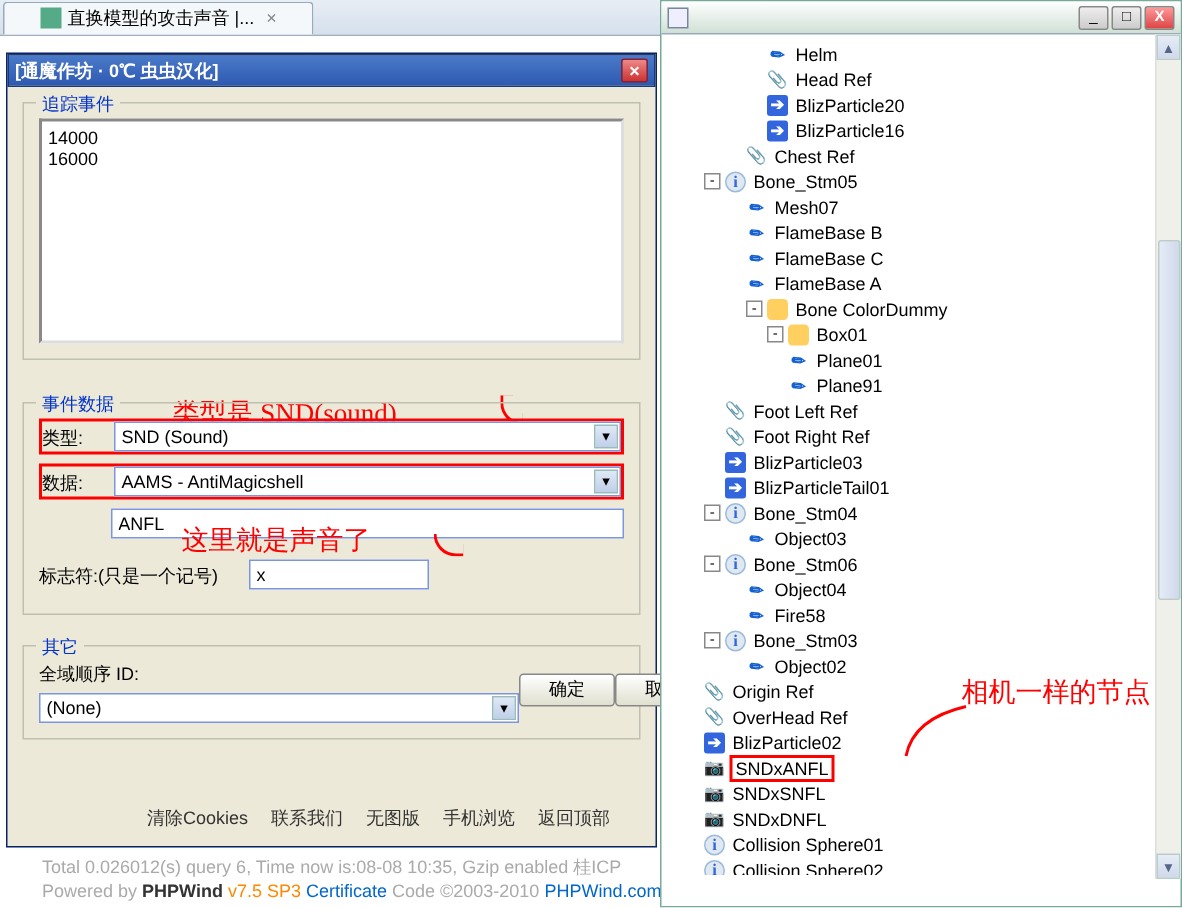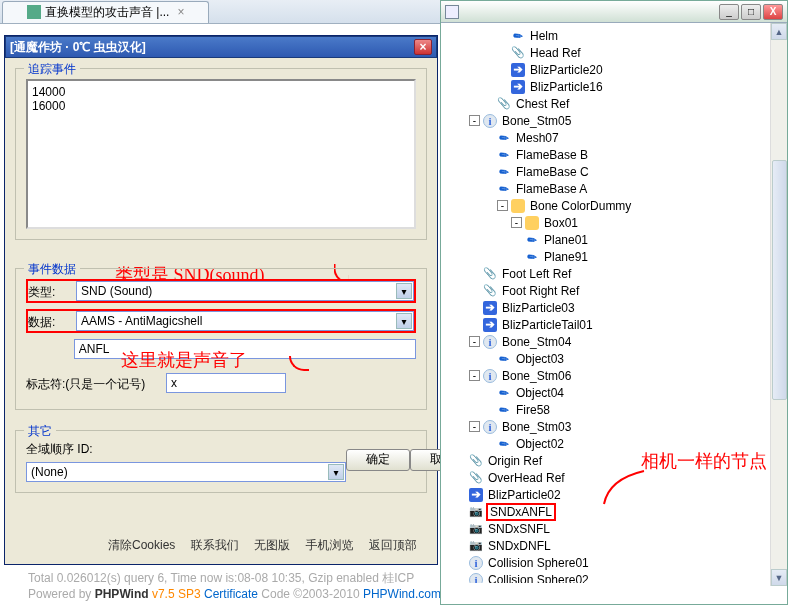--- a/index.html
+++ b/index.html
@@ -23,21 +23,21 @@
 .combo{flex:1;height:20px;border:1px solid #7a96df;background:#fff;display:flex;align-items:center;justify-content:space-between;padding:0 1px 0 4px}
 .combo .arrow{width:16px;height:16px;background:linear-gradient(#dfe8f6,#c0d0e8);border:1px solid #9bb;display:flex;align-items:center;justify-content:center;font-size:10px}
 .red-border{border:2px solid red}
 .textin{width:120px;height:20px;border:1px solid #7a96df;background:#fff;padding:0 4px}
 .wide{width:344px}
 .anno{position:absolute;color:#f00;font-size:18px;font-family:SimSun;pointer-events:none}
 .squig{position:absolute;border:2px solid red;border-left:none;border-bottom:none;width:20px;height:15px;border-radius:0 20px 0 0}
 .btn{width:64px;height:22px;background:linear-gradient(#fff,#e0e0d0);border:1px solid #888;border-radius:3px;margin-bottom:4px}
 .btncol{display:flex;flex-direction:row;align-items:flex-start}
 .otherrow{display:flex;align-items:center}
-.foot-links{position:absolute;left:108px;top:537px;font-size:12px}
+.foot-links{position:absolute;left:98px;top:537px;font-size:12px}
 .foot-links span{margin-right:12px;color:#333}
 .foot-txt{position:absolute;left:28px;top:570px;color:#aaa;font-size:11px}
 .foot-txt .orange{color:#f80}
 .nodemgr{position:absolute;left:440px;top:0;width:348px;height:605px;background:#fff;border:1px solid #7a9}
 .nm-title{height:22px;background:linear-gradient(#fff,#d0e0d5);border-bottom:1px solid #9ab;display:flex;align-items:center;justify-content:space-between;padding:0 4px}
 .nm-tt{font-family:"Courier New";color:#444}
 .wbtn{width:20px;height:16px;border:1px solid #888;border-radius:2px;display:flex;align-items:center;justify-content:center;margin-left:2px;font-size:10px}
 .wbtns{display:flex}
 .wclose{background:linear-gradient(#f99,#d44);color:#fff;font-weight:bold}
 .wmin,.wmax{background:linear-gradient(#eee,#ccc)}

